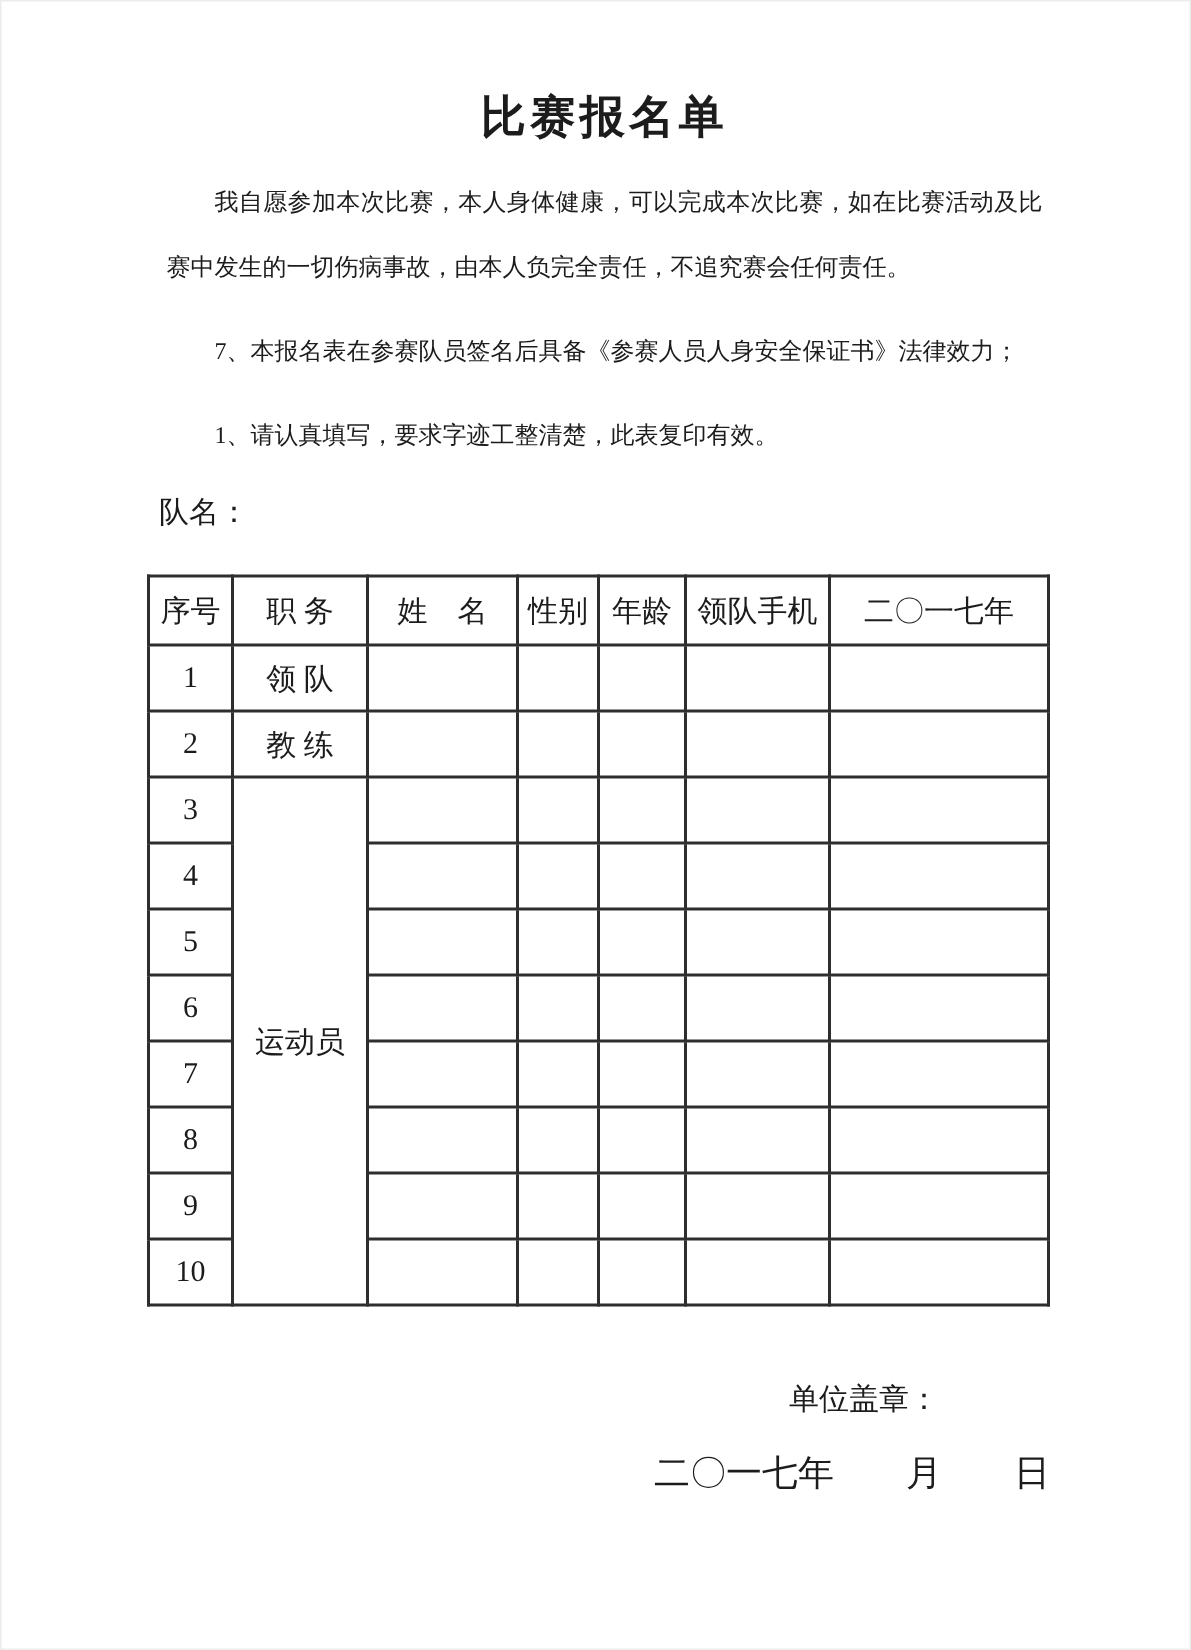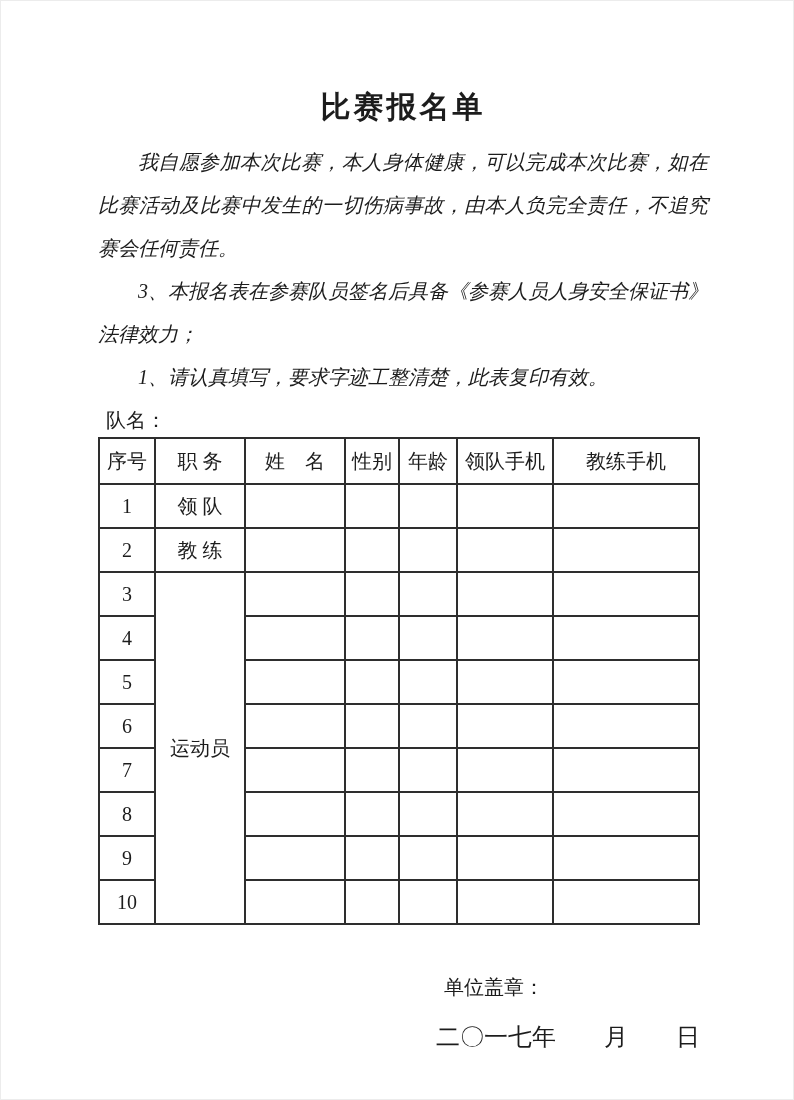--- a/index.html
+++ b/index.html
@@ -7,89 +7,89 @@
     padding: 0;
     background: #ffffff;
   }
   .page {
     position: relative;
     width: 794px;
     height: 1100px;
     box-sizing: border-box;
     background: #ffffff;
     border: 1px solid #ececec;
-    padding: 84px 85px 0 97px;
+    padding: 56px 85px 0 97px;
     font-family: "Liberation Serif", "DejaVu Serif", serif;
     color: #1c1c1c;
     overflow: hidden;
   }
   .doc-title {
     margin: 0 0 12px 0;
     font-size: 30px;
     font-weight: bold;
     line-height: 44px;
     text-align: center;
     letter-spacing: 3px;
   }
   .para {
-    margin: 0;
-    font-size: 20px;
+    margin: 13px;
+    font-size: 16px;
     line-height: 43px;
     text-align: justify;
     text-indent: 2em;
     word-break: break-all;
-    font-style: italic;
   }
   .fields-row {
     display: flex;
     align-items: flex-start;
     font-size: 20px;
     line-height: 34px;
     margin-top: 4px;
   }
   .fields-row .f-team   { margin-left: 8px; width: 128px; }
   .fields-row .f-leader { width: 160px; }
   .fields-row .f-coach  { flex: 1; }
   table.reg-table {
     border-collapse: collapse;
     table-layout: fixed;
     width: 600px;
-    margin-top: 0;
+    margin-top: 24px;
     font-family: Liberation Serif, serif;
   }
   table.reg-table td {
     border: 2px solid #2e2e2e;
     text-align: center;
     vertical-align: middle;
     font-size: 20px;
     padding: 0;
     height: 42px;
     overflow: hidden;
   }
   table.reg-table tr.head td { height: 44px; }
   .footer-seal {
     margin: 50px 0 0 346px;
     font-size: 20px;
     line-height: 24px;
+    text-align: center;
   }
   .footer-date {
     margin: 26px 0 0 338px;
     font-size: 24px;
     line-height: 24px;
   }
 </style>
 </head>
 <body>
 
 <div class="page">
 
   <h1 class="doc-title">比赛报名单</h1>
 
   <p class="para">我自愿参加本次比赛，本人身体健康，可以完成本次比赛，如在比赛活动及比赛中发生的一切伤病事故，由本人负完全责任，不追究赛会任何责任。</p>
-  <p class="para">3、本报名表在参赛队员签名后具备《参赛人员人身安全保证书》法律效力；</p>
+  <p class="para">7、本报名表在参赛队员签名后具备《参赛人员人身安全保证书》法律效力；</p>
   <p class="para">1、请认真填写，要求字迹工整清楚，此表复印有效。</p>
 
   <div class="fields-row">
     <span class="f-team">队名：</span>
   </div>
 
   <table class="reg-table">
     <colgroup>
       <col style="width:56px">
       <col style="width:90px">
@@ -100,21 +100,21 @@
       <col style="width:146px">
     </colgroup>
     <tbody>
       <tr class="head">
         <td>序号</td>
         <td>职 务</td>
         <td>姓　名</td>
         <td>性别</td>
         <td>年龄</td>
         <td>领队手机</td>
-        <td>教练手机</td>
+        <td>二〇一七年</td>
       </tr>
       <tr>
         <td>1</td>
         <td>领 队</td>
         <td></td>
         <td></td>
         <td></td>
         <td></td>
         <td></td>
       </tr>

